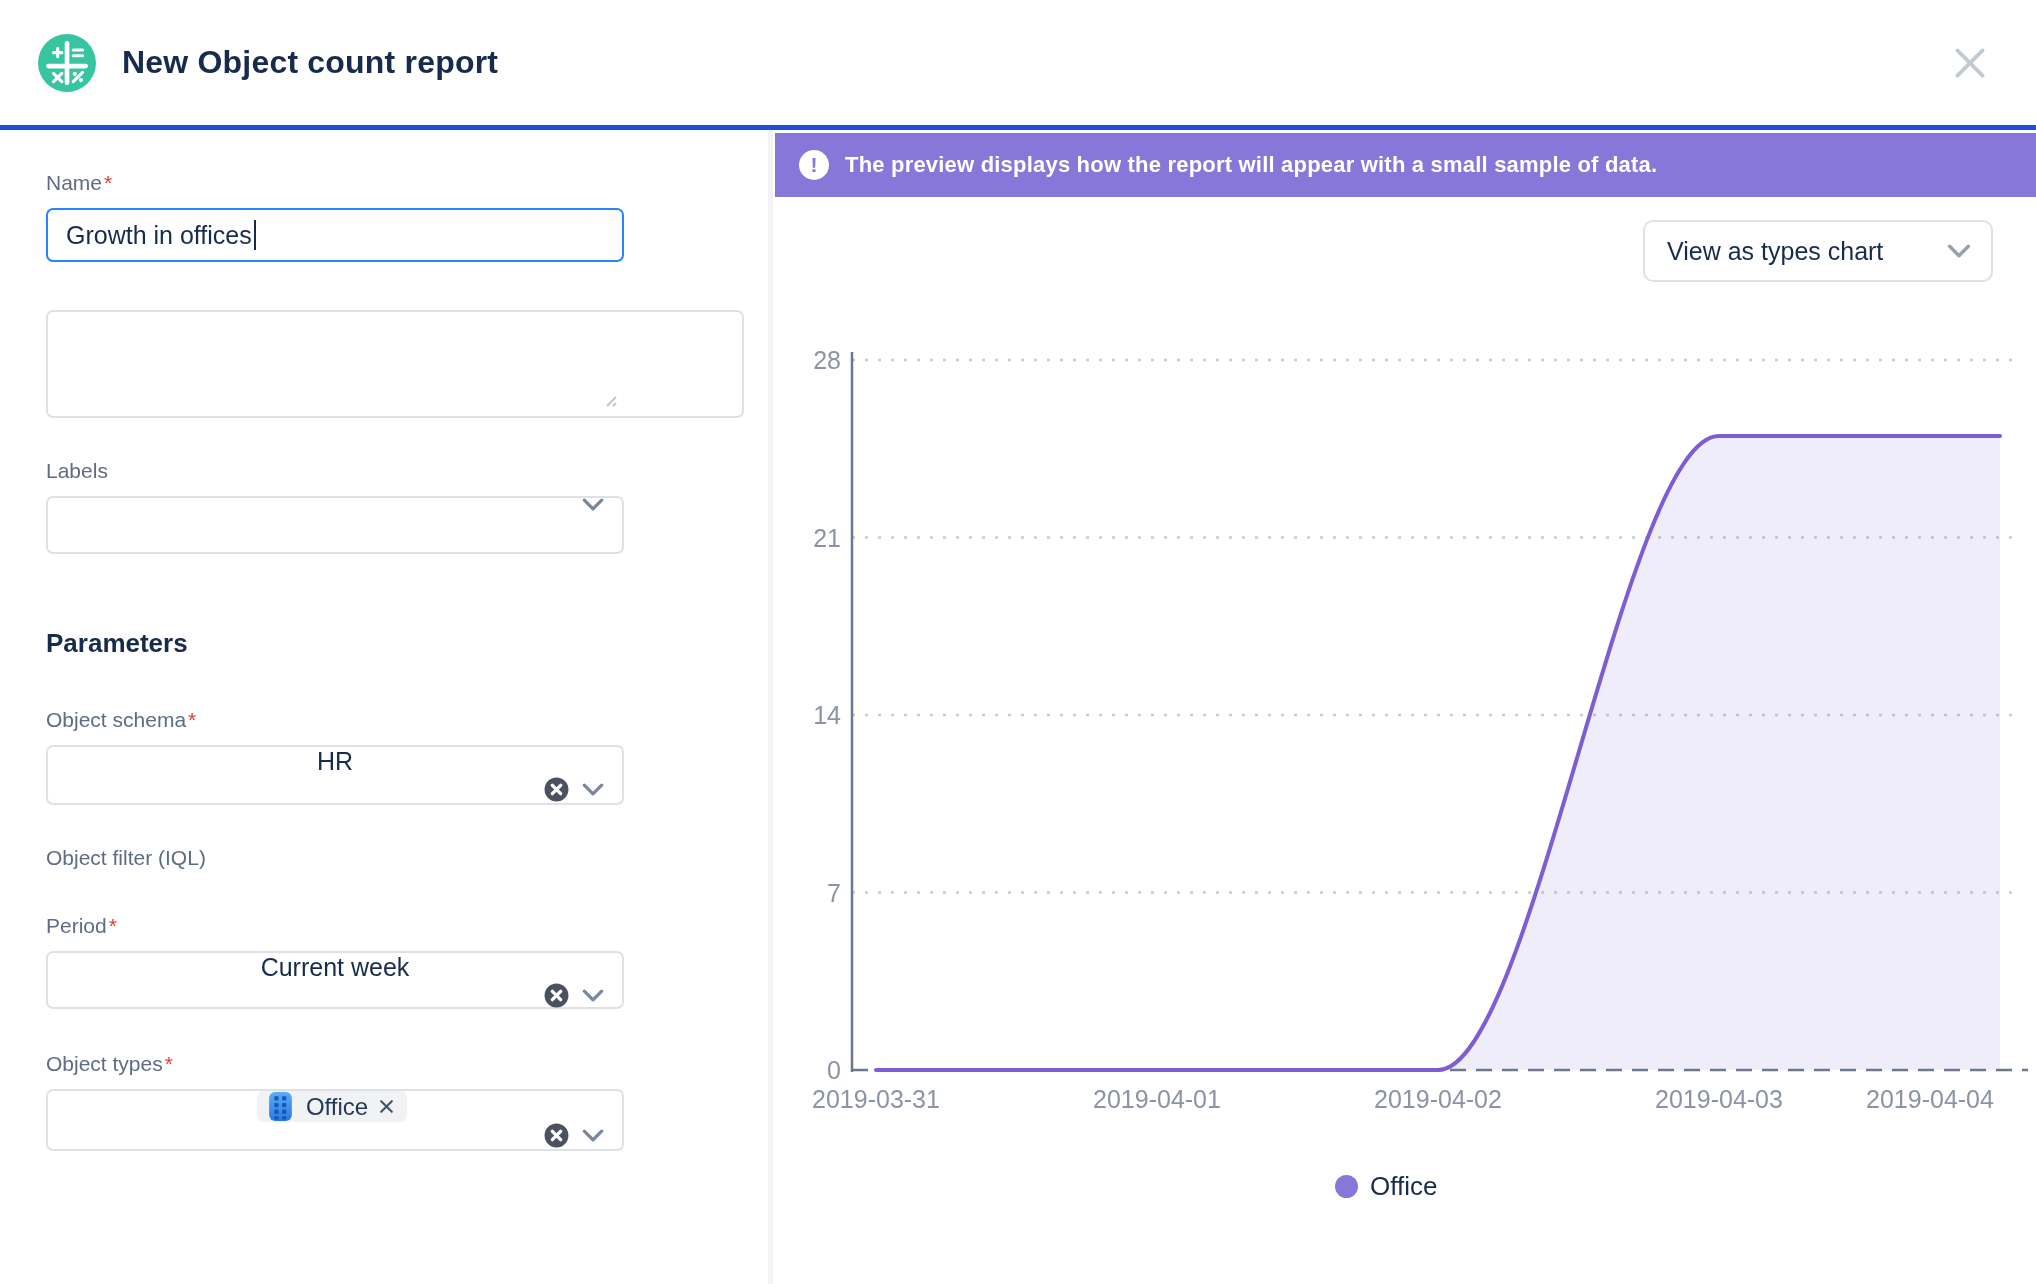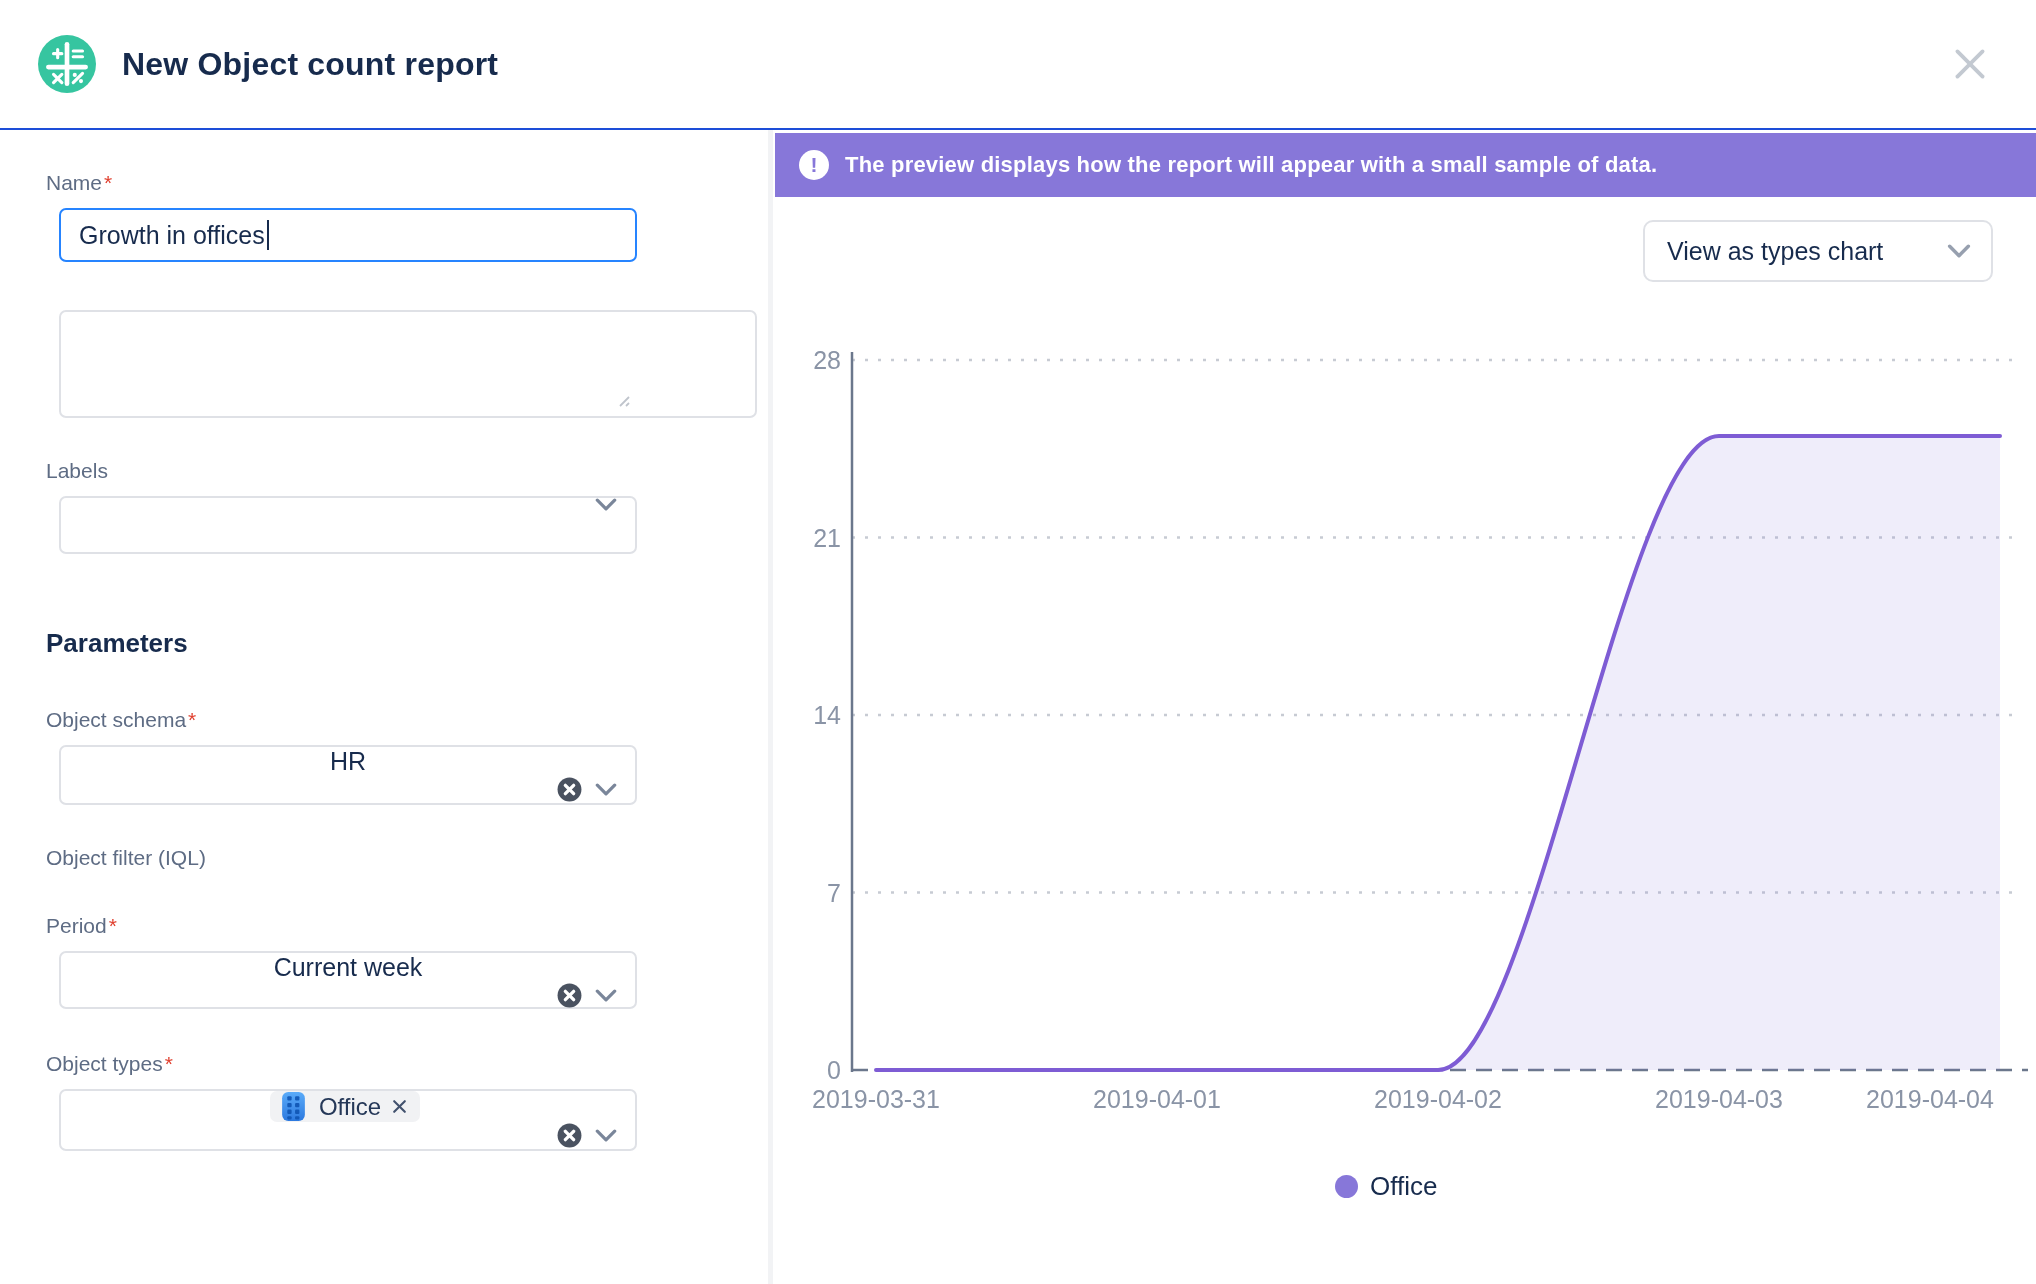--- a/index.html
+++ b/index.html
@@ -2,34 +2,34 @@
 <html><head>
 <meta charset="utf-8">
 <style>
   * { box-sizing: border-box; margin: 0; padding: 0; }
   html,body { width: 2036px; height: 1284px; background:#fff; overflow:hidden;
     font-family: "Liberation Sans", "DejaVu Sans", sans-serif; color:#172B4D; }
   .stage { position:relative; width:2036px; height:1284px; }
 
   
   .modal-header { position:absolute; left:0; top:0; width:2036px; height:130px;
-    border-bottom:2px solid #1d4ed8; display:flex; align-items:center; padding:0 44px 0 38px; background:#fff; }
+    border-bottom:5px solid #1d4ed8; display:flex; align-items:center; padding:0 44px 0 38px; background:#fff; }
   .hdr-icon { width:58px; height:58px; flex:0 0 auto; }
   .hdr-title { font-size:32px; font-weight:600; letter-spacing:.2px; margin-left:26px; color:#172B4D; }
   .hdr-close { margin-left:auto; width:44px; height:44px; cursor:pointer; display:flex; align-items:center; justify-content:center; }
 
   
   .form-panel { position:absolute; left:0; top:130px; width:770px; height:1154px;
     padding:0 32px 0 46px; background:#fff; }
   .v-divider { position:absolute; left:768px; top:130px; width:5px; height:1154px; background:#F2F3F5; }
 
   .f-label { font-size:21px; line-height:26px; color:#5E6C84; margin-bottom:12px; }
   .req { color:#E0402F; margin-left:2px; }
 
-  .fld { width:578px;margin-left:13px; }
+  .fld { width:578px; }
   .blk-name { margin-top:40px; }
   .blk-desc { margin-top:48px; }
   .blk-labels { margin-top:36px; }
   .blk-schema { margin-top:48px; }
   .blk-filter { margin-top:40px; }
   .blk-period { margin-top:42px; }
   .blk-types { margin-top:42px; }
 
   .text-input { border:2px solid #DFE1E6; border-radius:7px; background:#fff;
     display:flex; align-items:center; padding:0 18px; font-size:25px; color:#172B4D; }

